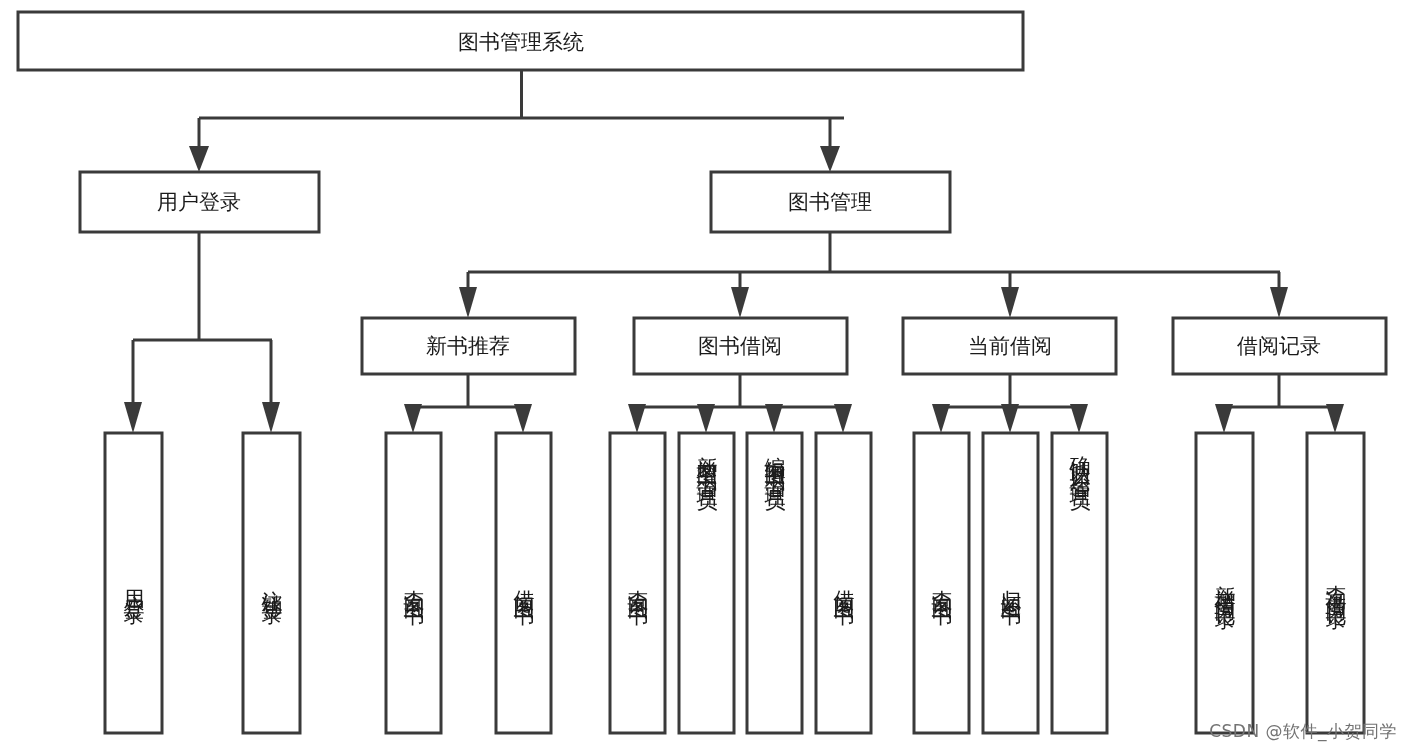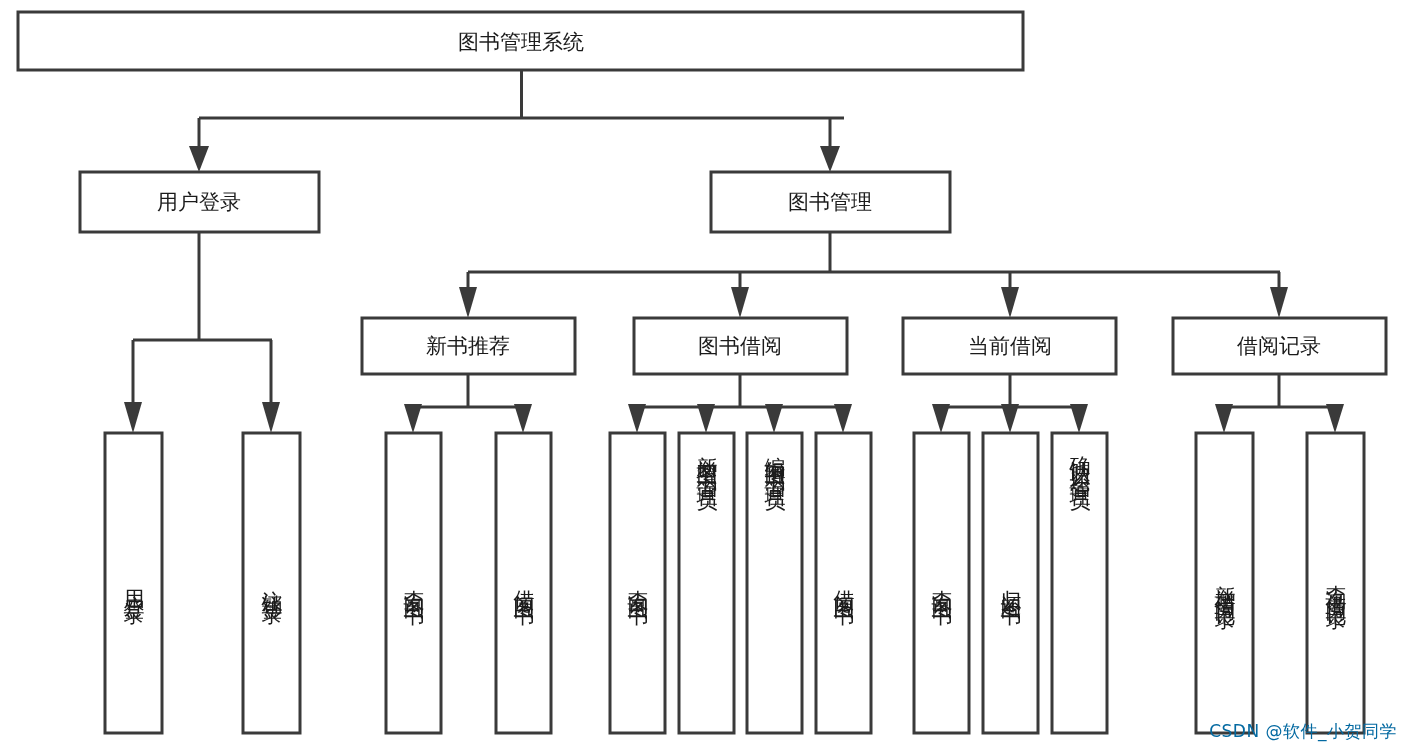--- a/index.html
+++ b/index.html
@@ -68,21 +68,21 @@
     letter-spacing: 5px;
     color: #1b1b1b;
     white-space: nowrap;
   }
   .watermark {
     position: absolute;
     right: 8px;
     bottom: 4px;
     font-family: "DejaVu Sans", "Liberation Sans", sans-serif;
     font-size: 17px;
-    color: #0369a1;
+    color: #737373;
     letter-spacing: 0.5px;
     white-space: nowrap;
   }
 </style>
 </head>
 <body>
 
 <div id="diagram-root">
 
   <svg class="diagram-canvas" viewBox="0 0 1405 747" xmlns="http://www.w3.org/2000/svg">

